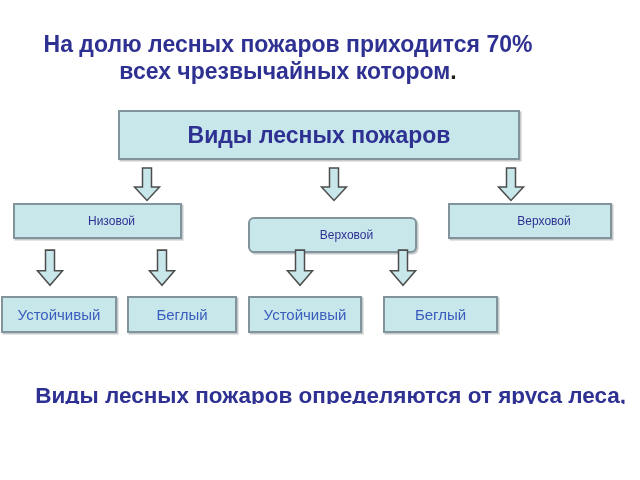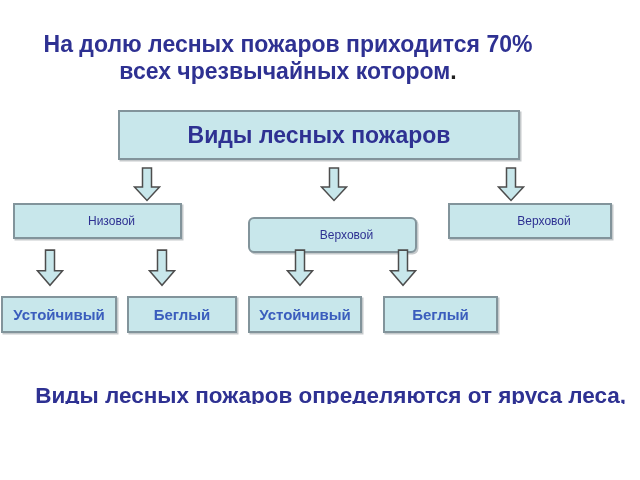--- a/index.html
+++ b/index.html
@@ -19,21 +19,21 @@
     position:absolute; box-sizing:border-box;
     background:var(--box-fill, #c8e7eb);
     border:2px solid var(--box-border, #82949b);
     box-shadow:1.5px 1.5px 0 rgba(90,100,105,0.35);
     display:flex; align-items:center; justify-content:center;
     text-align:center;
   }
   .root-box  { left:118px; top:110px; width:402px; height:50px; }
   .root-box .lbl { color:var(--node-text, #2e3192); font-weight:bold; font-size:23px; }
   .lvl2 .lbl { color:var(--node-text, #2e3192); font-weight:normal; font-size:12px;padding-left:28px; }
-  .lvl3 .lbl { color:var(--leaf-text, #3a5dbd); font-weight:bold; font-size:15px; }
+  .lvl3 .lbl { color:var(--leaf-text, #3a5dbd); font-weight:normal; font-size:15px; }
   .b-nizovoy   { left:13px;  top:203px; width:169px; height:36px; }
   .b-verkhovoy { left:248px; top:217px; width:169px; height:36px;border-radius:6px; }
   .b-podzemny  { left:448px; top:203px; width:164px; height:36px; }
   .b-l3-1 { left:1px;   top:296px; width:116px; height:37px; }
   .b-l3-2 { left:127px; top:296px; width:110px; height:37px; }
   .b-l3-3 { left:248px; top:296px; width:114px; height:37px; }
   .b-l3-4 { left:383px; top:296px; width:115px; height:37px; }
   .arrow { position:absolute; }
   .arrow path {
     fill:var(--arrow-fill, #c8e7eb);

